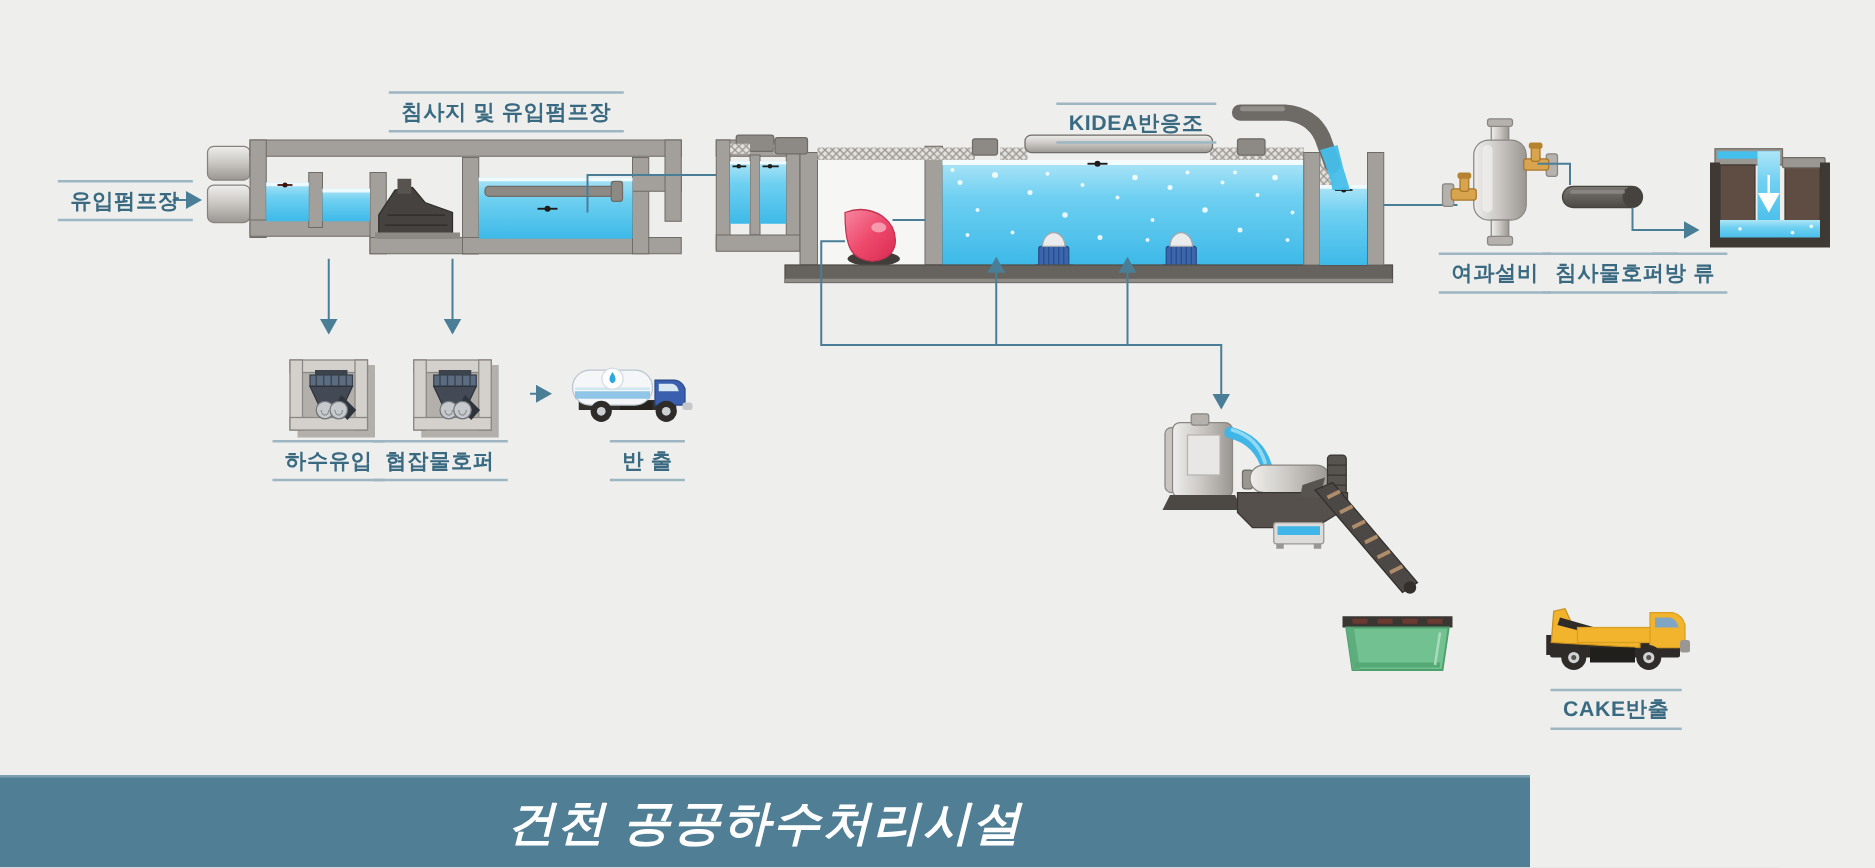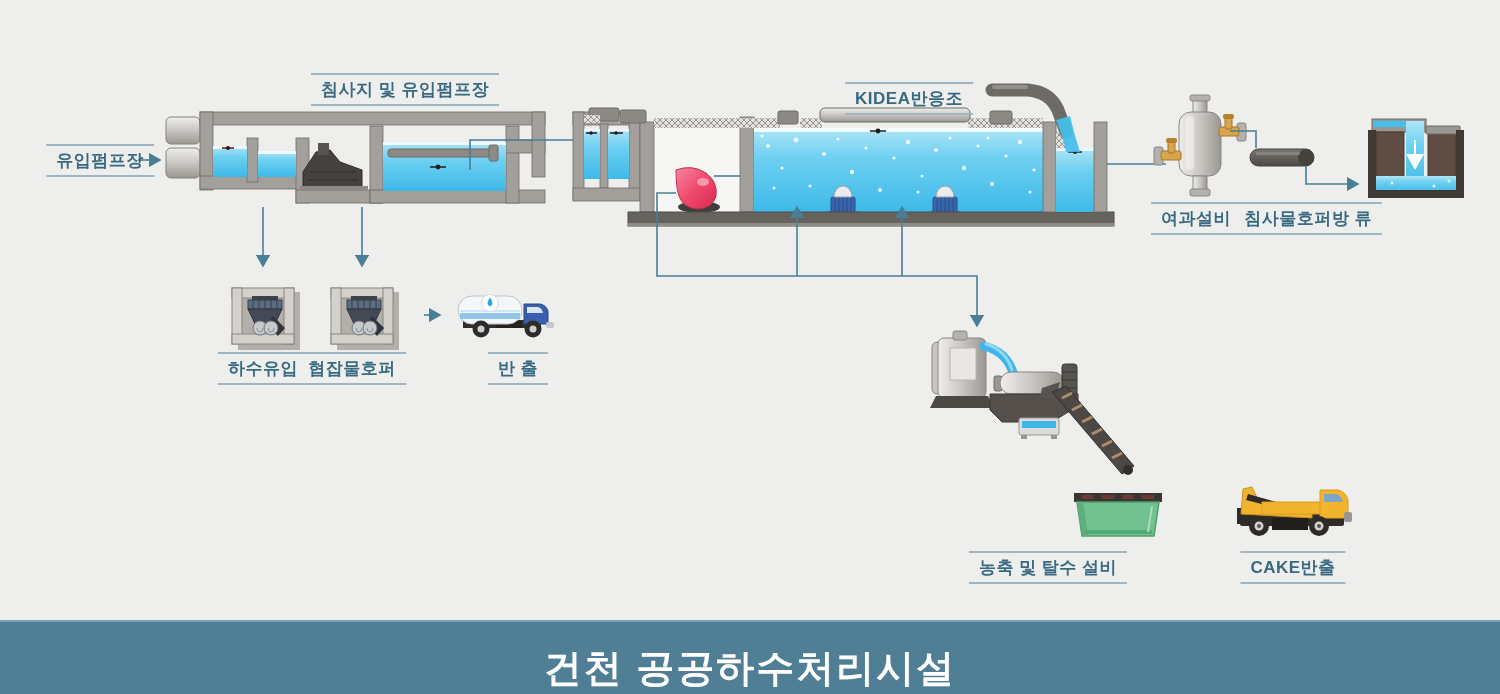--- a/index.html
+++ b/index.html
@@ -14,24 +14,24 @@
   .bub{fill:#ffffff;opacity:0.85;}
   .flow-label{
     position:absolute;transform:translateX(-50%);
     color:var(--color-label-text,#3a6a81);
     font-size:17px;font-weight:bold;letter-spacing:0.5px;line-height:21px;
     padding:4px 10px;white-space:nowrap;text-align:right;
     border-top:2px solid var(--color-label-line,#9db6c2);
     border-bottom:2px solid var(--color-label-line,#9db6c2);
   }
   .banner{
-    position:absolute;left:0;top:620px;width:1500px;height:74px;
+    position:absolute;left:0;top:620px;width:1224px;height:74px;
     background:var(--color-banner,#4f7e95);
     border-top:2px solid #7d9fb2;box-sizing:border-box;
-    display:flex;align-items:flex-end;justify-content:center;
+    display:flex;align-items:center;justify-content:center;font-style:italic;
   }
   .banner h1{
     margin:0;color:#ffffff;font-size:38px;font-weight:bold;letter-spacing:2px;
     font-family:"Liberation Sans",sans-serif;
   }
 </style>
 </head>
 <body>
 
 <div class="stage">
@@ -358,20 +358,19 @@
 
   <div class="flow-label" style="left:100px;top:144px">유입펌프장</div>
   <div class="flow-label" style="left:405px;top:73px">침사지 및 유입펌프장</div>
   <div class="flow-label" style="left:909px;top:82px">KIDEA반응조</div>
   <div class="flow-label" style="left:1196px;top:202px">여과설비</div>
   <div class="flow-label" style="left:1288px;top:202px">침사물호퍼</div>
   <div class="flow-label" style="left:1352px;top:202px">방 류</div>
   <div class="flow-label" style="left:263px;top:352px">하수유입</div>
   <div class="flow-label" style="left:352px;top:352px">협잡물호퍼</div>
   <div class="flow-label" style="left:518px;top:352px">반 출</div>
-  <div class="flow-label" style="left:1048px;top:551px">농축 및 탈수 설비</div>
   <div class="flow-label" style="left:1293px;top:551px">CAKE반출</div>
 
   <div class="banner">
     <h1>건천 공공하수처리시설</h1>
   </div>
 
 </div>
 
 </body></html>

